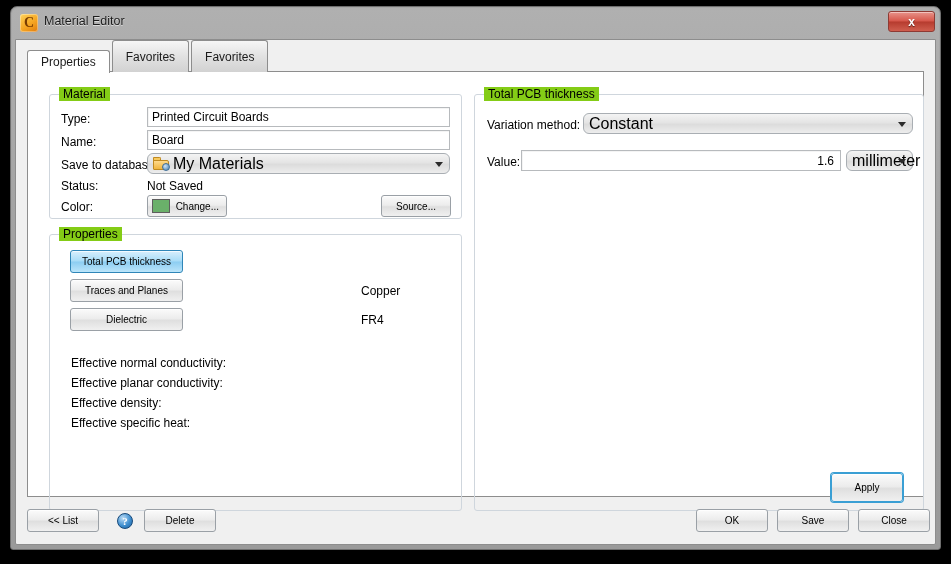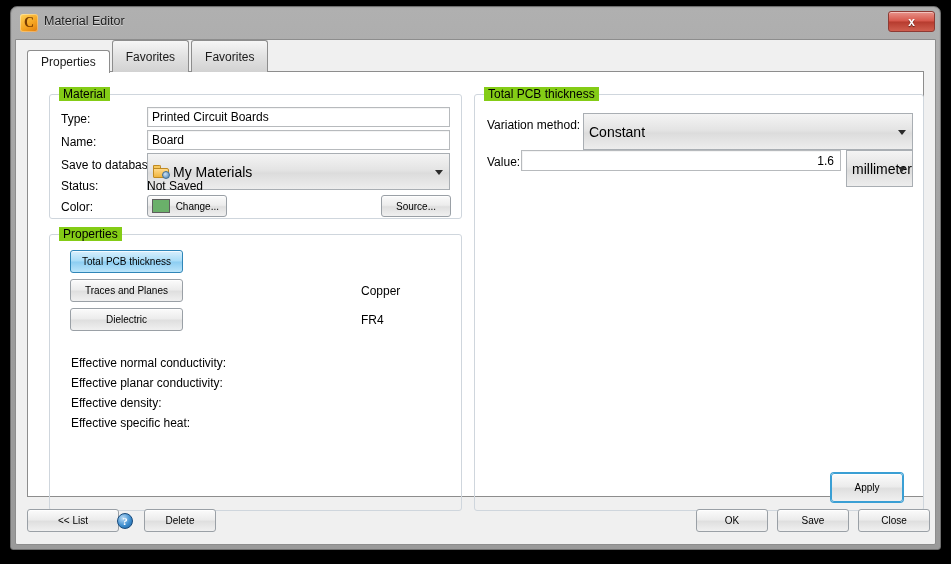--- a/index.html
+++ b/index.html
@@ -139,27 +139,27 @@
     height: 20px;
     display:flex; align-items:center;
     padding: 0 4px;
     font-size: 12px;
     color:#000;
   }
   .textbox.right { justify-content: flex-end; padding-right: 6px; }
 
   .combo {
     position: absolute;
-    height: 37px;
+    height: 21px;
     border: 1px solid #a9aeb3;
-    border-radius: 0;
+    border-radius: 6px;
     background: linear-gradient(180deg,#f4f4f4 0%,#e4e4e4 45%,#dcdcdc 55%,#ededed 100%);
     display:flex; align-items:center;
     padding: 0 18px 0 5px;
-    font-size: 14px;
+    font-size: 16px;
     cursor: default;
     color:#000;
   }
   .combo .arrow {
     position:absolute; right:6px; top:50%;
     width:0; height:0;
     margin-top:-2px;
     border-left:4px solid transparent;
     border-right:4px solid transparent;
     border-top:5px solid #2b2b2b;
@@ -325,21 +325,21 @@
             <span>millimeter</span>
             <span class="arrow"></span>
           </div>
 
           <div class="btn focus" style="left:356px; top:378px; width:72px; height:29px;">Apply</div>
         </div>
 
       </div>
 
       <div id="footer">
-        <div class="btn" style="left:11px; top:12px; width:92px; height:23px;">&lt;&lt; List</div>
+        <div class="btn" style="left:11px; top:12px; width:72px; height:23px;">&lt;&lt; List</div>
         <div id="help-icon" style="left:101px; top:16px;">?</div>
         <div class="btn" style="left:128px; top:12px; width:72px; height:23px;">Delete</div>
 
         <div class="btn" style="left:680px; top:12px; width:72px; height:23px;">OK</div>
         <div class="btn" style="left:761px; top:12px; width:72px; height:23px;">Save</div>
         <div class="btn" style="left:842px; top:12px; width:72px; height:23px;">Close</div>
       </div>
 
     </div>
   </div>

